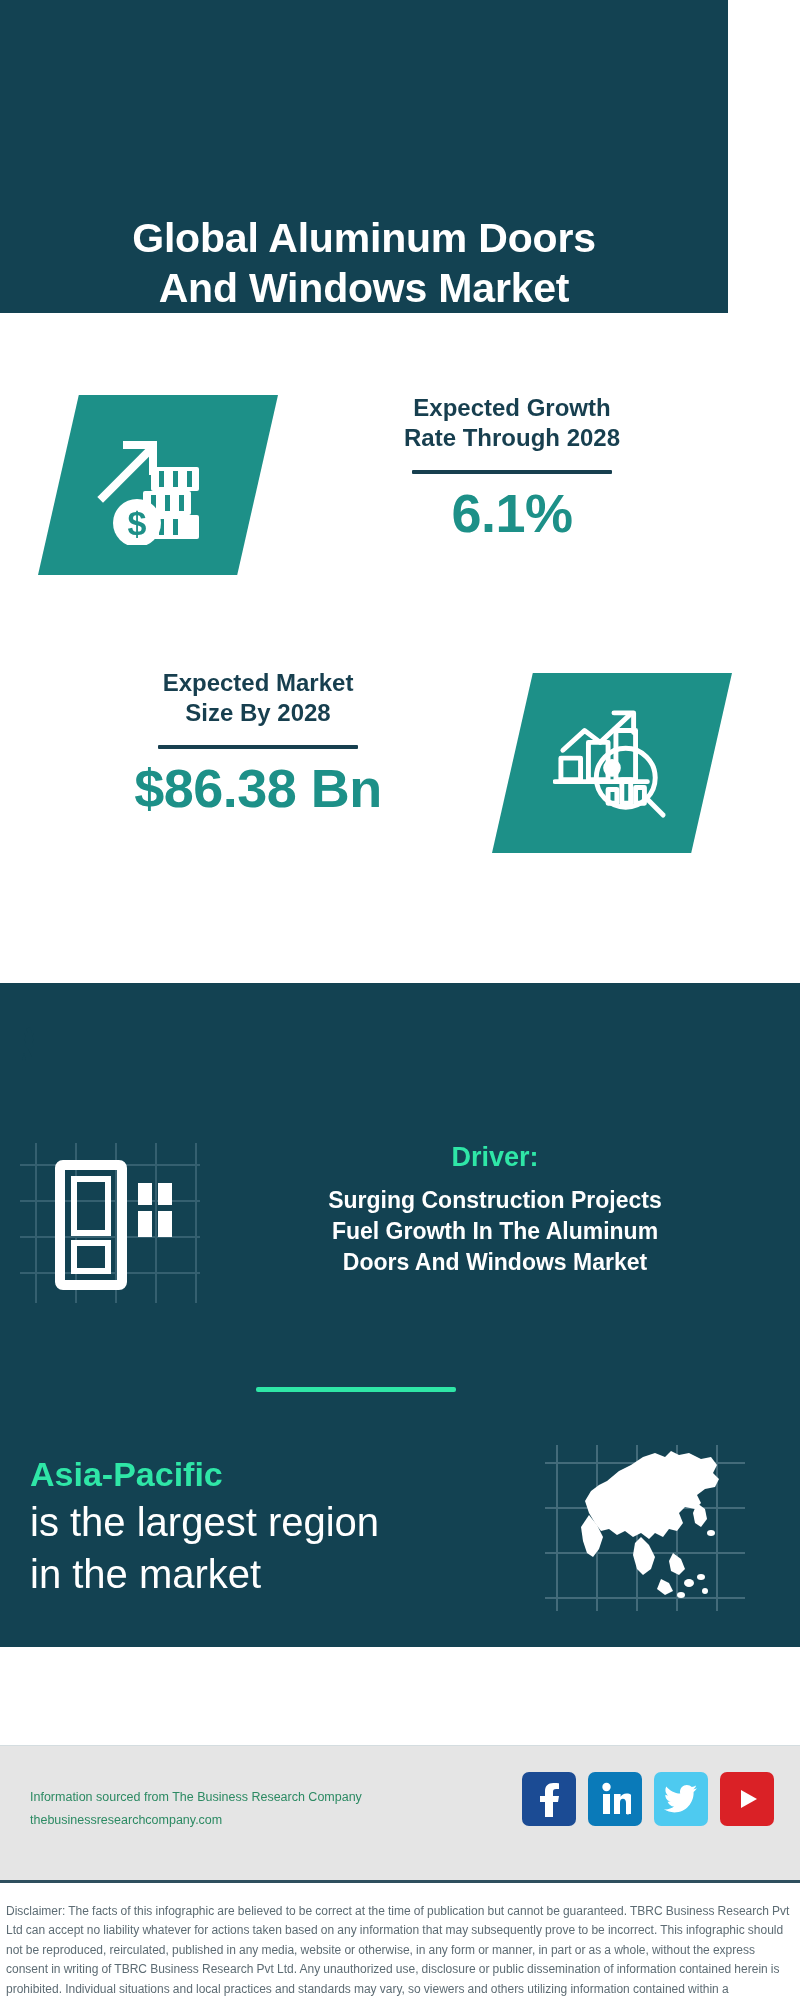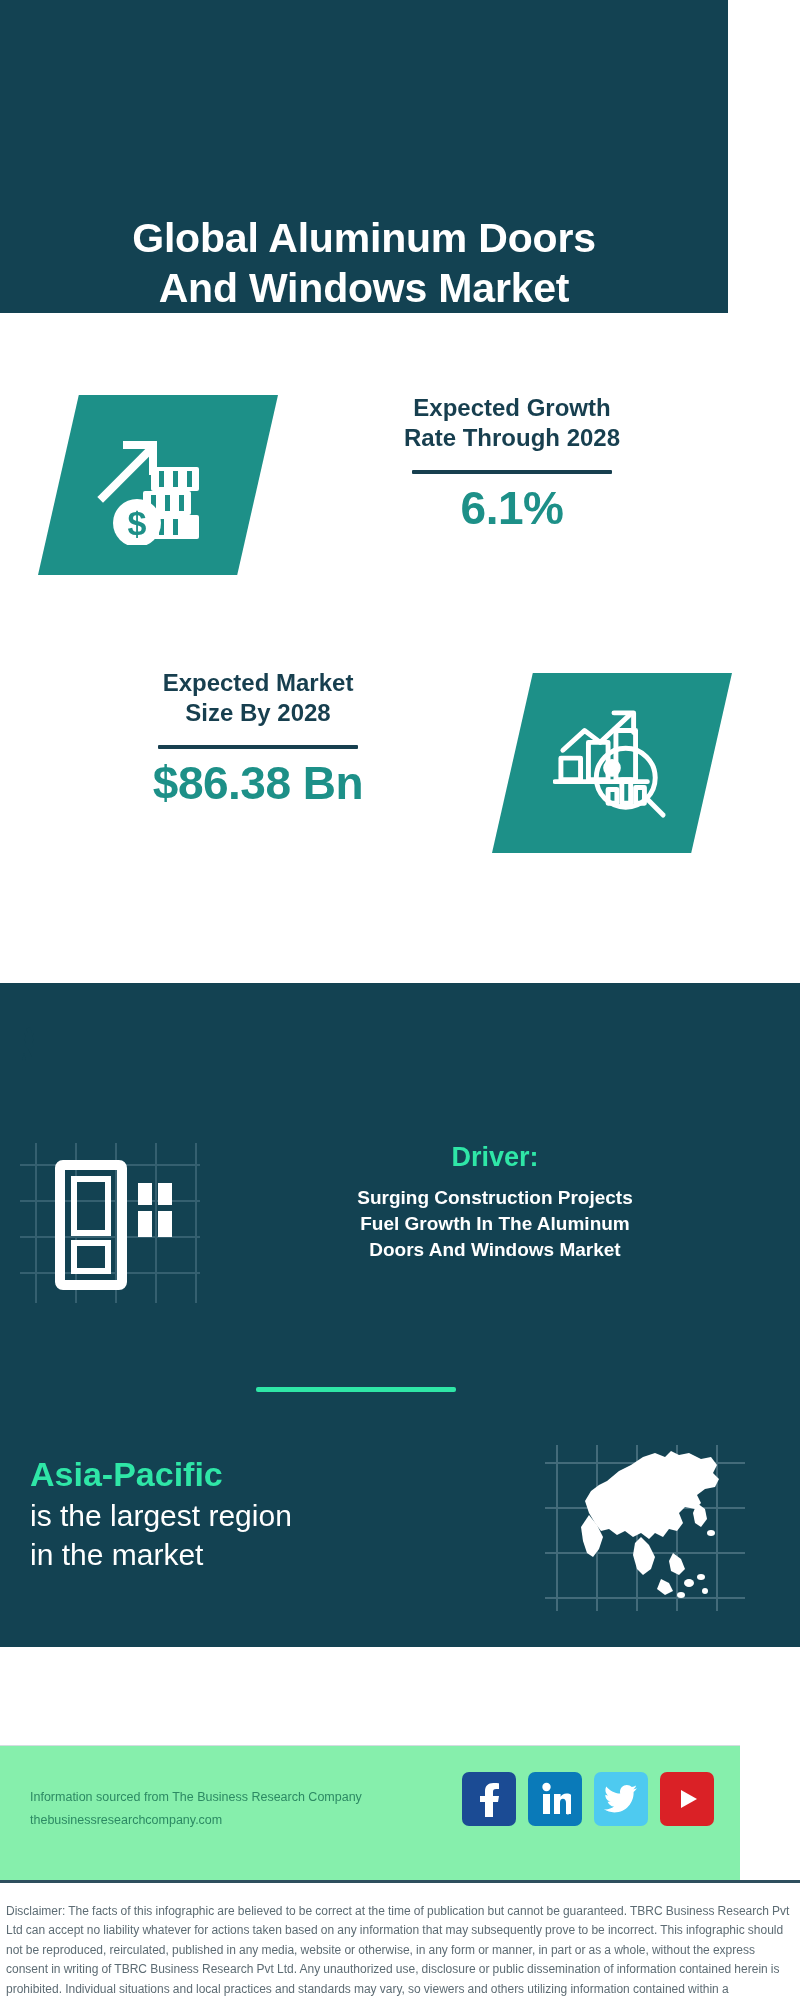--- a/index.html
+++ b/index.html
@@ -87,21 +87,21 @@
   }
   .stat-rule {
     width: 200px;
     height: 4px;
     background: #173f4f;
     margin: 16px auto 8px auto;
     border-radius: 1px;
   }
   .stat-value {
     color: #1d9088;
-    font-size: 46px;
+    font-size: 54px;
     font-weight: bold;
     line-height: 1.15;
     letter-spacing: -0.5px;
   }
 
   
   .dark-section {
     position: absolute;
     left: 0; top: 983px;
     width: 800px;
@@ -135,21 +135,21 @@
   }
   .driver-heading {
     color: #2fe6a7;
     font-size: 27px;
     font-weight: bold;
     line-height: 1.2;
     margin-bottom: 12px;
   }
   .driver-body {
     color: #ffffff;
-    font-size: 19px;
+    font-size: 23px;
     font-weight: bold;
     line-height: 1.35;
     white-space: pre-line;
   }
 
   .divider-green {
     position: absolute;
     left: 256px; top: 404px;
     width: 200px;
     height: 5px;
@@ -170,38 +170,38 @@
     text-align: left;
   }
   .region-name {
     color: #2fe6a7;
     font-size: 34px;
     font-weight: bold;
     line-height: 1.25;
   }
   .region-sub {
     color: #ffffff;
-    font-size: 30px;
+    font-size: 40px;
     font-weight: normal;
     line-height: 1.3;
     white-space: pre-line;
   }
   .map-wrap {
     position: absolute;
     left: 545px; top: -20px;
     width: 215px; height: 190px;
   }
 
   
   .source-bar {
     position: absolute;
     left: 0; top: 1745px;
-    width: 740px;
+    width: 800px;
     height: 135px;
-    background: #86efac;
+    background: #e5e5e5;
     border-top: 1px solid #d4dde0;
   }
   .source-text {
     position: absolute;
     left: 30px; top: 40px;
     width: 430px;
     color: #2c8a63;
     font-size: 12.5px;
     line-height: 1.85;
   }

